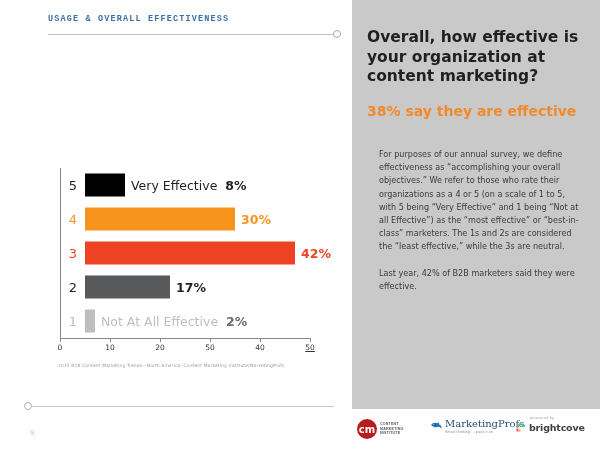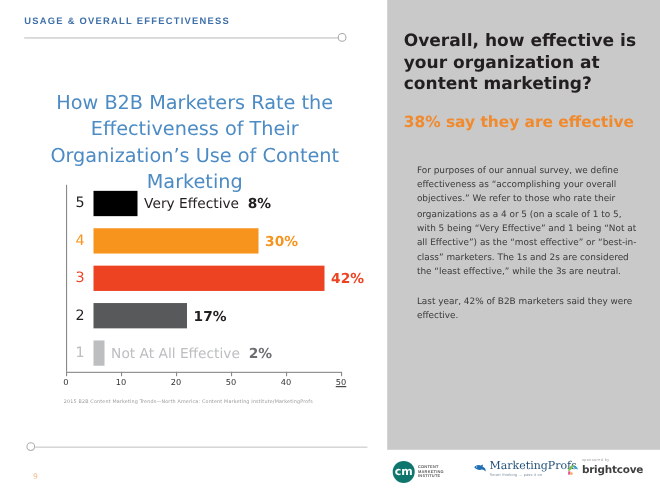--- a/index.html
+++ b/index.html
@@ -20,22 +20,23 @@
   #left-panel {
     position: absolute;
     left: 0; top: 0;
     width: 352px; height: 450px;
     background: #ffffff;
   }
 
   
   #section-header {
     position: absolute;
-    left: 22px; top: 14px;
+    left: 48px; top: 14px;
     width: 300px;
+    font-family: Liberation Mono, monospace;
   }
   #section-header-label {
     font-size: 8.5px;
     font-weight: bold;
     letter-spacing: 1.15px;
     color: #3D6FA8;
     white-space: nowrap;
   }
   #header-rule-wrap {
     position: relative;
@@ -236,21 +237,21 @@
     position: absolute;
     top: 10px;
     display: flex;
     align-items: center;
   }
   
   #logo-cmi { left: 5px; }
   #cmi-mark {
     width: 20px; height: 20px;
     border-radius: 50%;
-    background: #0f766e;
+    background: #b91c1c;
     color: #ffffff;
     font-size: 10px;
     font-weight: bold;
     display: flex;
     align-items: center;
     justify-content: center;
     font-family: "DejaVu Sans", sans-serif;
   }
   #cmi-text {
     margin-left: 3px;
@@ -302,21 +303,20 @@
 <div id="left-panel">
 
   <div id="section-header">
     <div id="section-header-label">USAGE &amp; OVERALL EFFECTIVENESS</div>
     <div id="header-rule-wrap">
       <div id="header-rule"></div>
       <div id="header-rule-dot"></div>
     </div>
   </div>
 
-  <div id="chart-title">How B2B Marketers Rate the Effectiveness of Their Organization’s Use of Content Marketing</div>
 
   <div id="chart">
     <div id="axis-line"></div>
     <div id="plot">
         <div class="bar-row" style="top: 0px;">
           <div class="cat-label" style="color: rgb(35, 31, 32);">5</div>
           <div class="bar" style="width: 40px; background: rgb(0, 0, 0);"></div>
           <div class="bar-annot" style="left: 71px; color: rgb(35, 31, 32);"><span class="annot-name">Very Effective&nbsp;&nbsp;</span><span class="annot-value" style="color: rgb(35, 31, 32);">8%</span></div>
         </div>
         <div class="bar-row" style="top: 34px;">

